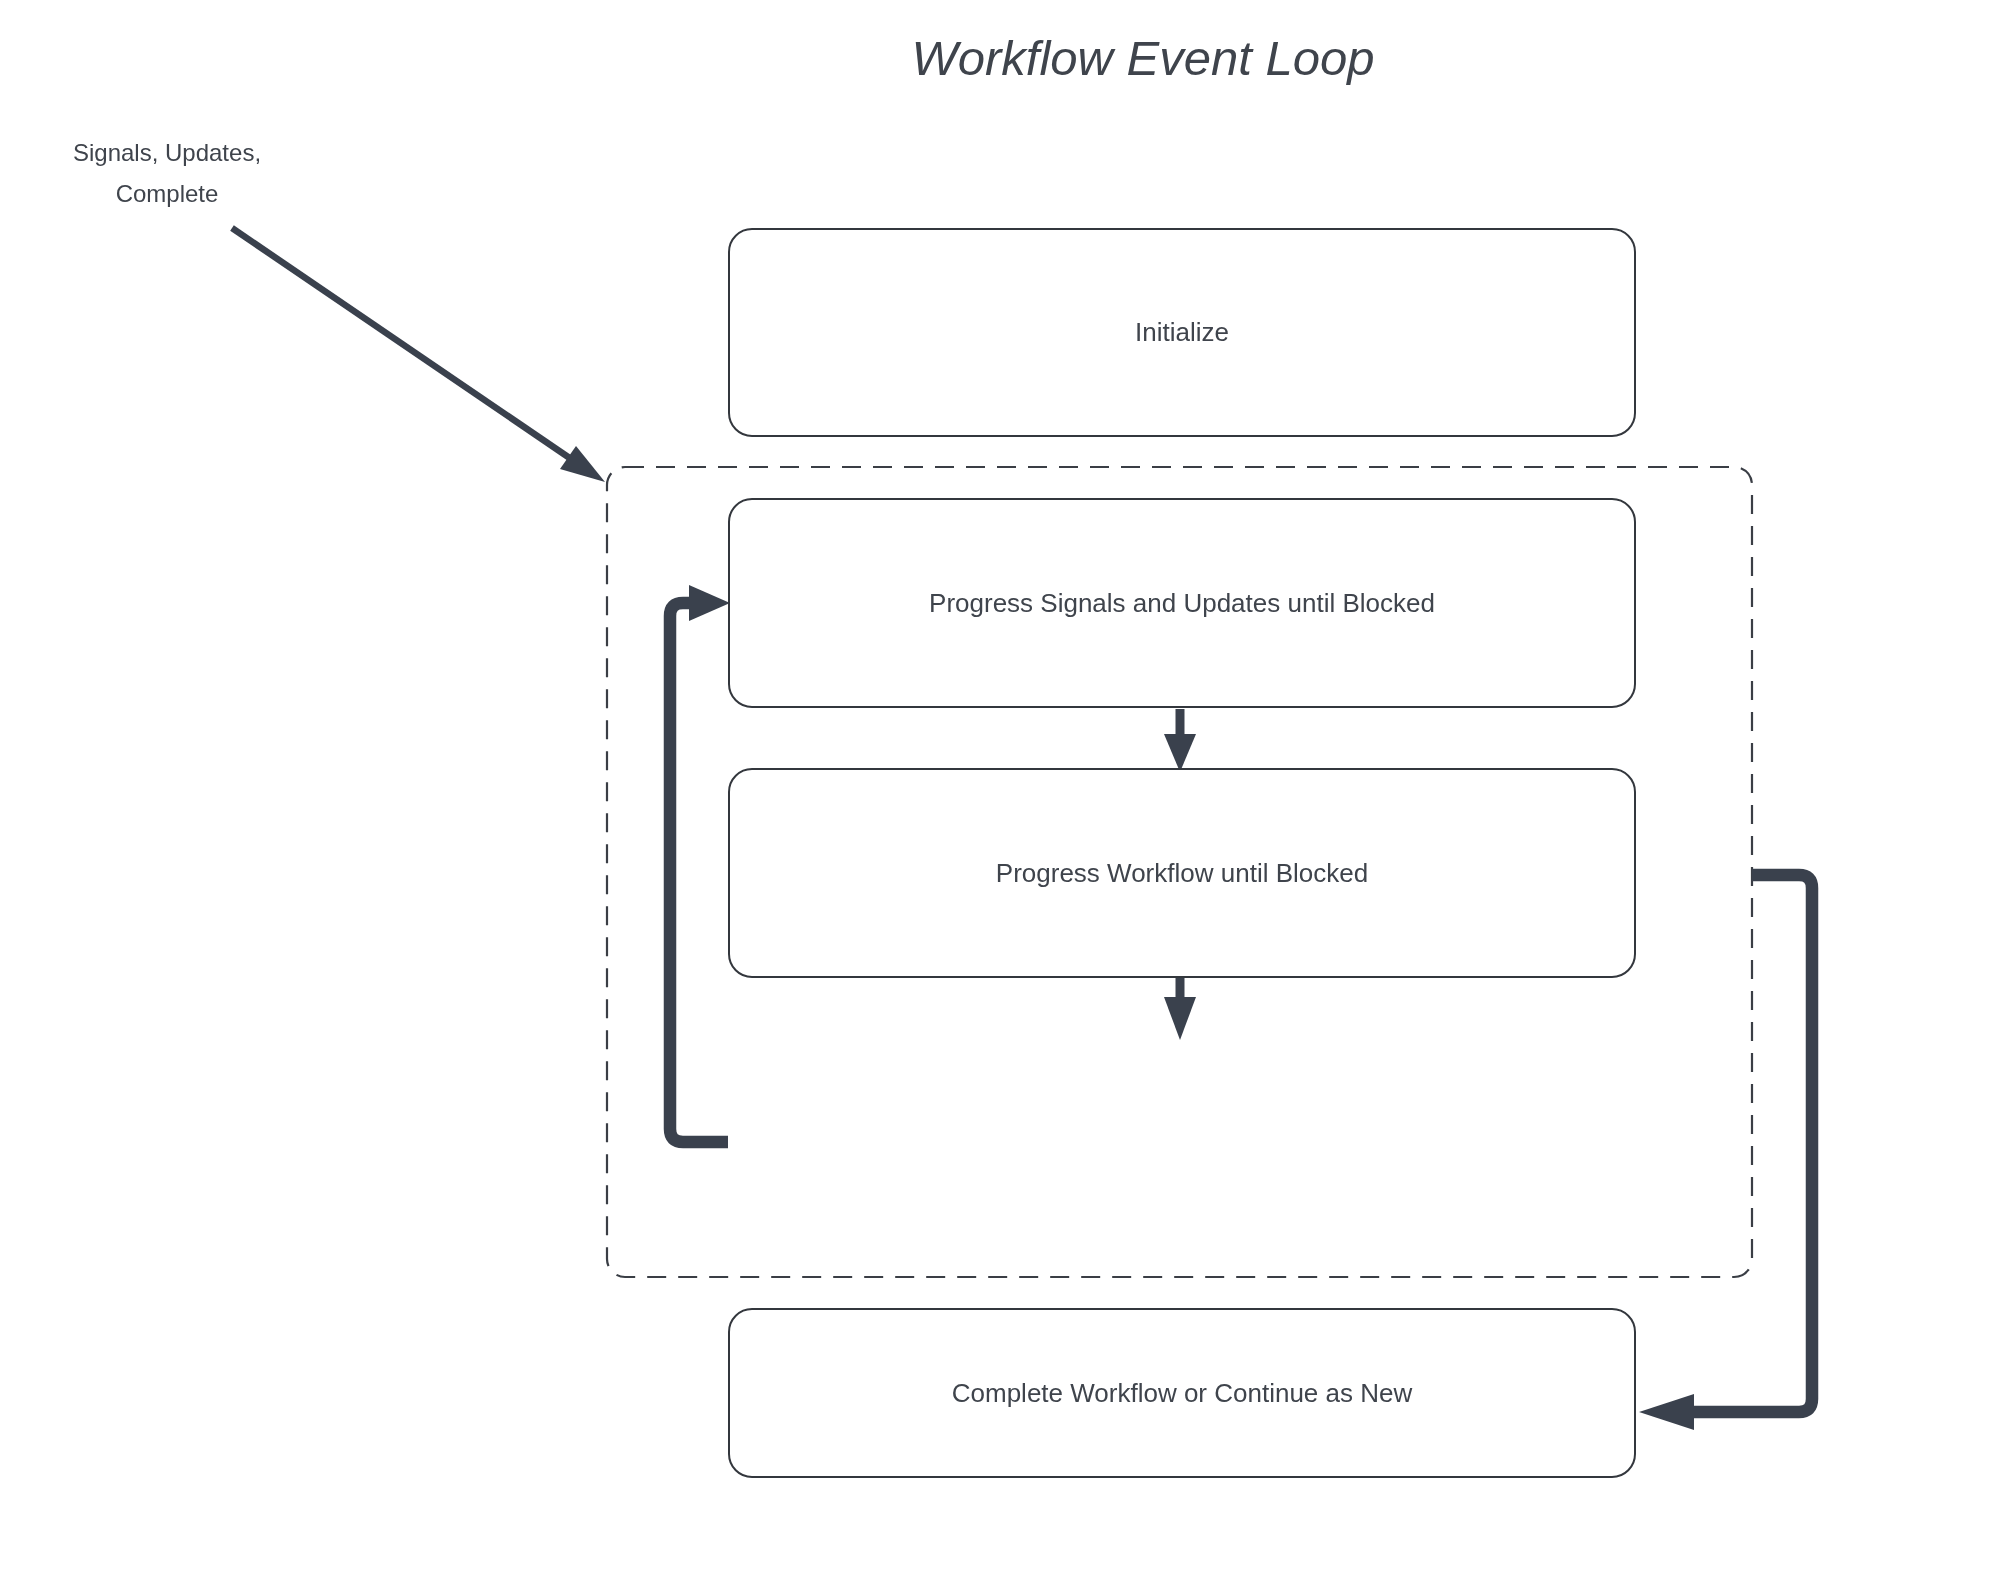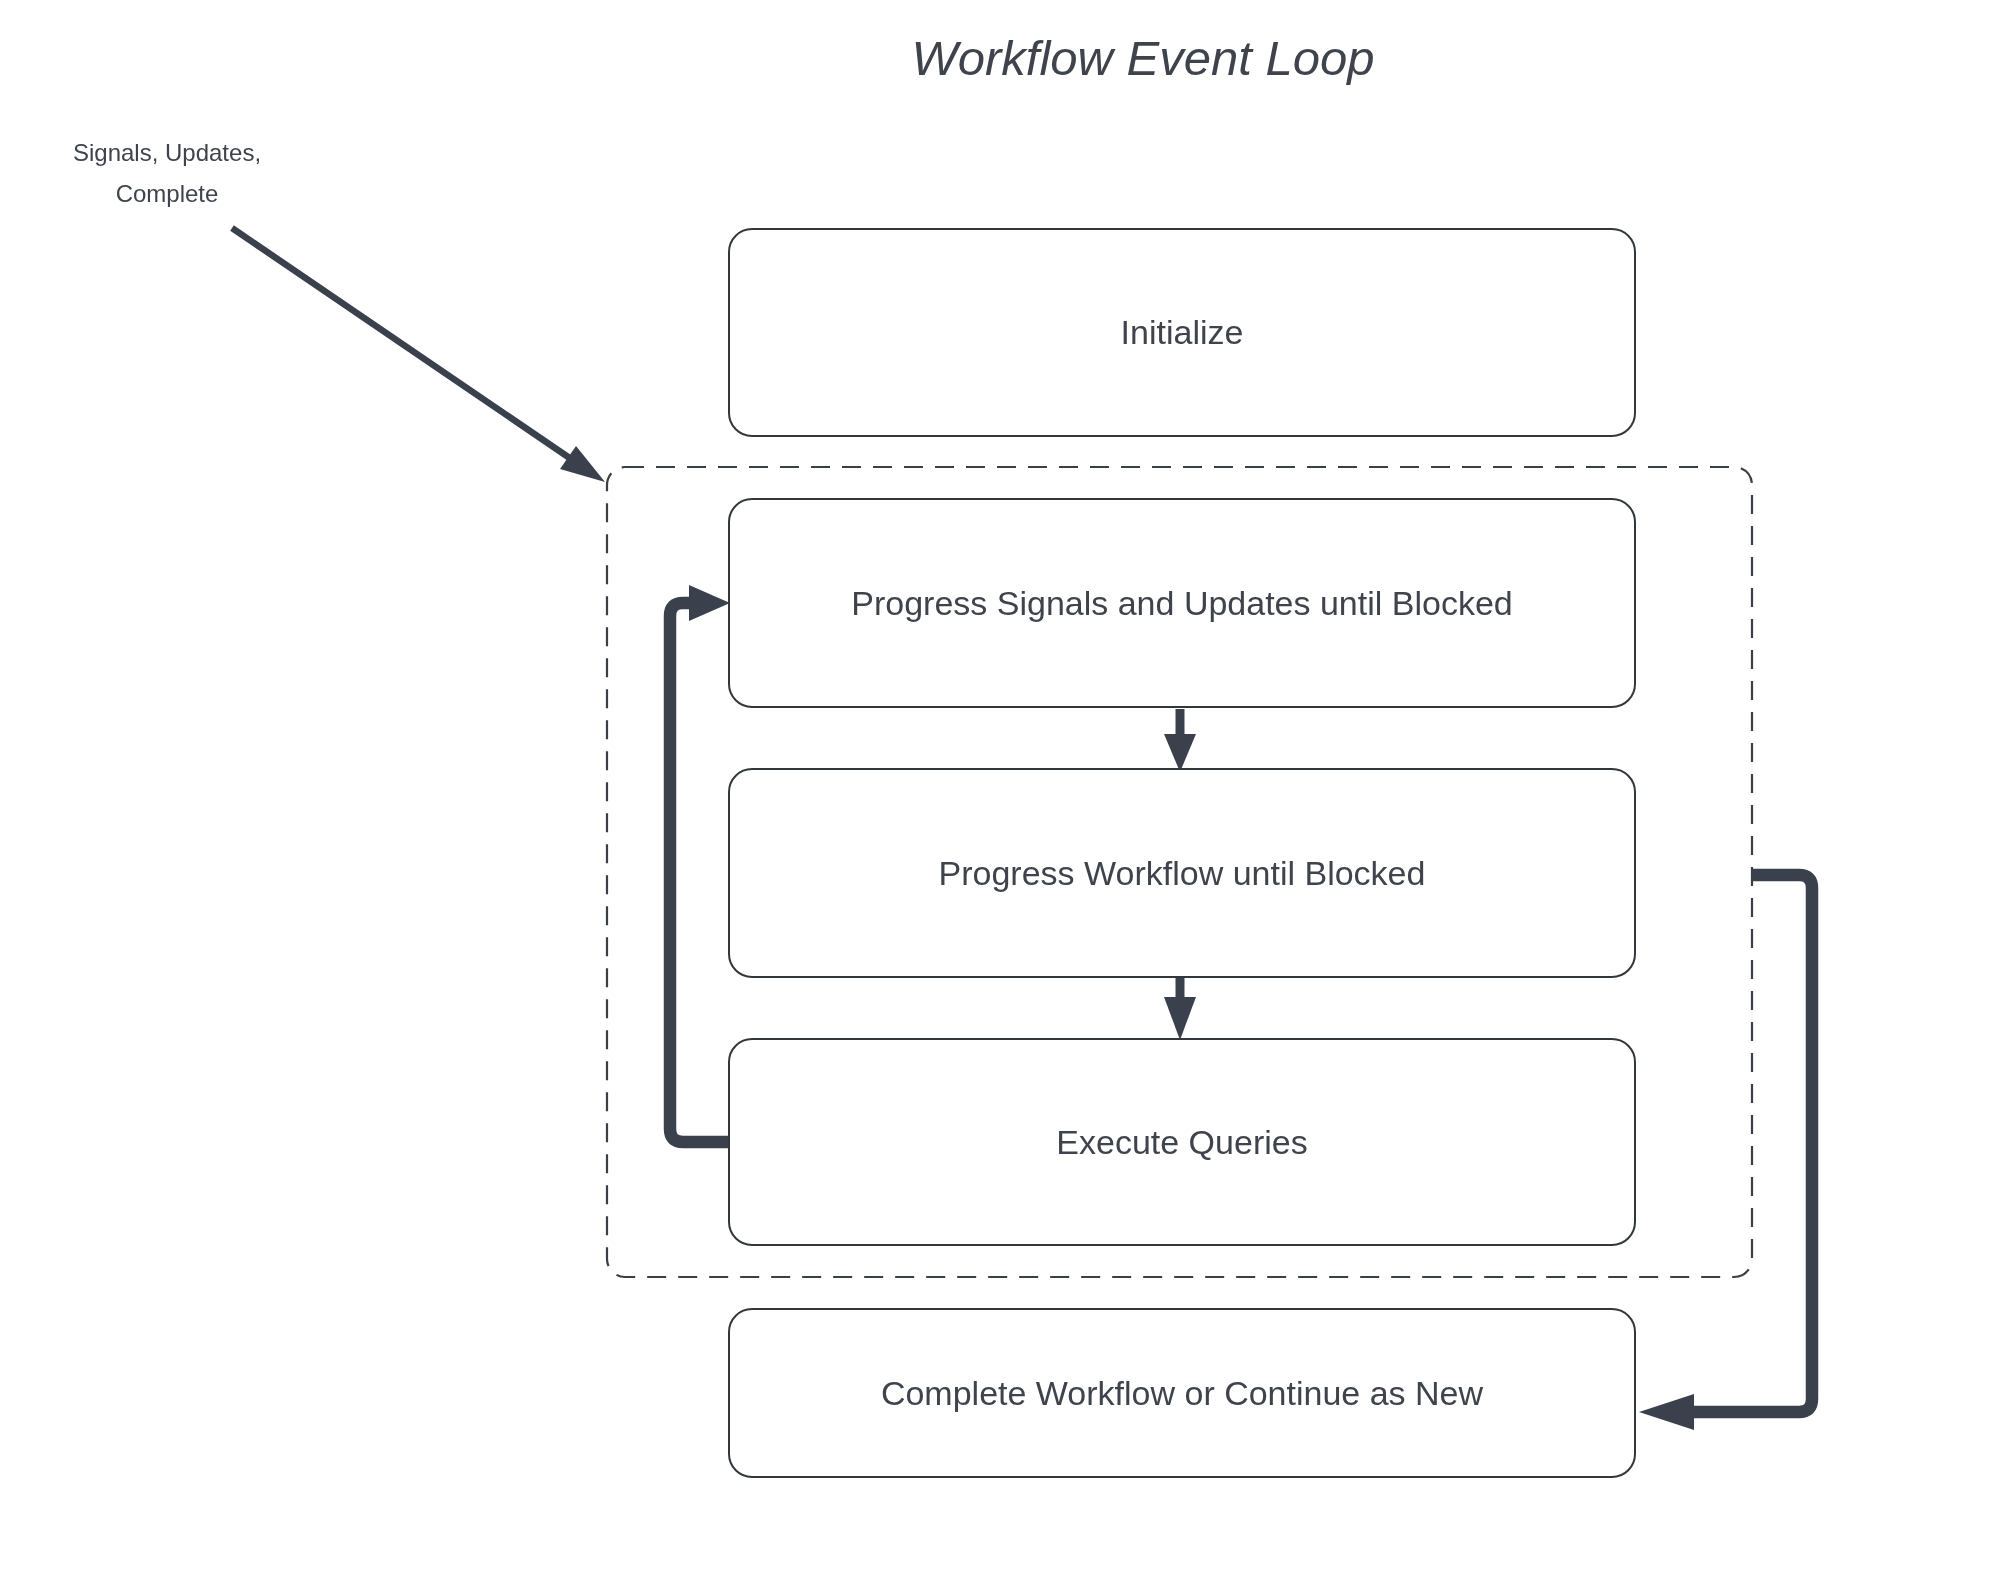--- a/index.html
+++ b/index.html
@@ -24,21 +24,21 @@
     color:var(--text);
   }
 
   .node{
     position:absolute;left:728px;width:908px;
     border:2.5px solid var(--border);
     border-radius:24px;
     background:#ffffff;
     display:flex;align-items:center;justify-content:center;
     box-sizing:border-box;
-    font-size:34px;color:var(--text);
+    font-size:26px;color:var(--text);
     text-align:center;
   }
   .node-initialize{top:228px;height:209px;}
   .node-progress-signals{top:498px;height:210px;}
   .node-progress-workflow{top:768px;height:210px;}
   .node-execute-queries{top:1038px;height:208px;}
   .node-complete{top:1308px;height:170px;}
 
   svg.connectors{position:absolute;left:0;top:0;width:2006px;height:1576px;}
 </style>
@@ -91,21 +91,18 @@
   </div>
 
   <div class="node node-progress-signals">
     <span>Progress Signals and Updates until Blocked</span>
   </div>
 
   <div class="node node-progress-workflow">
     <span>Progress Workflow until Blocked</span>
   </div>
 
-  <div class="node node-execute-queries">
-    <span>Execute Queries</span>
-  </div>
 
   <div class="node node-complete">
     <span>Complete Workflow or Continue as New</span>
   </div>
 
 </div>
 
 </body></html>

